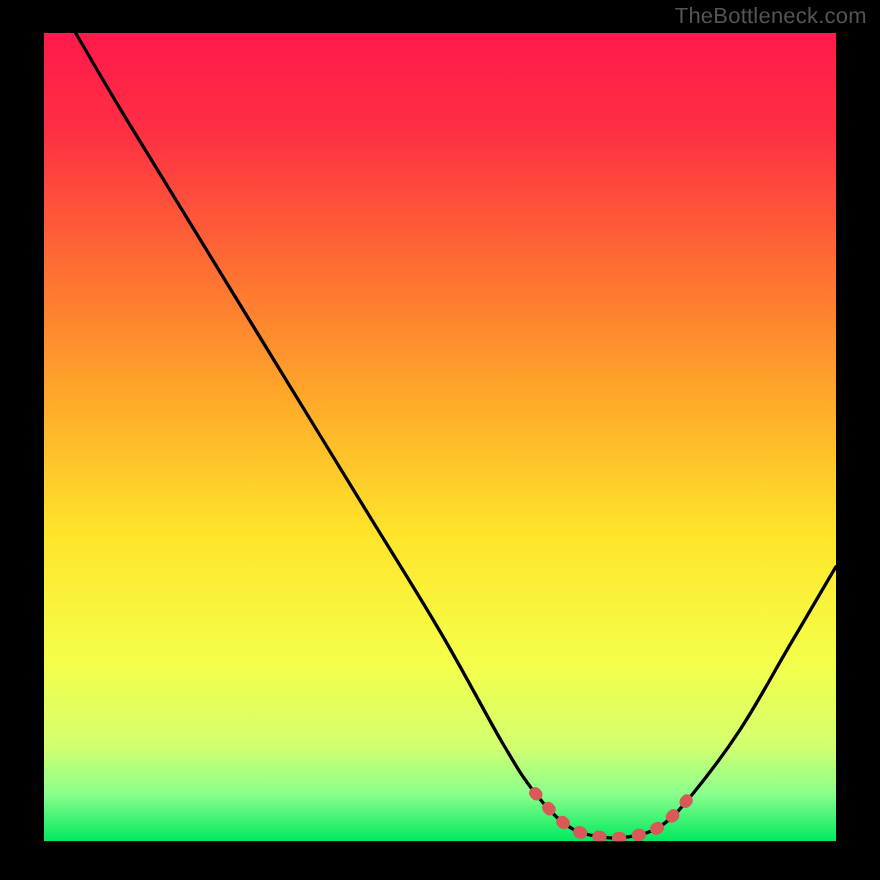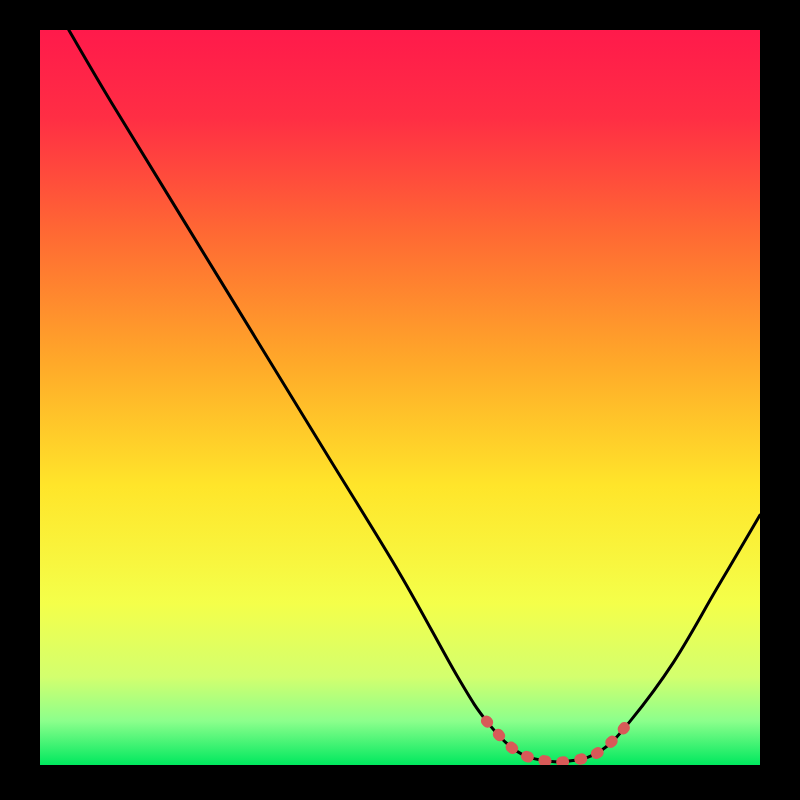--- a/index.html
+++ b/index.html
@@ -37,20 +37,21 @@
   }
   .plot-area svg {
     display: block;
   }
 </style>
 </head>
 <body>
 
 <div class="frame">
 
+  <div class="watermark">TheBottleneck.com</div>
 
   <div class="plot-area">
     <svg id="plot-svg" xmlns="http://www.w3.org/2000/svg" width="720" height="735" viewBox="0 0 720 735">
         <defs>
           <linearGradient id="bg-grad" x1="0" y1="0" x2="0" y2="1">
             <stop offset="0%" stop-color="#ff1a4b"></stop>
             <stop offset="12%" stop-color="#ff2e44"></stop>
             <stop offset="28.000000000000004%" stop-color="#ff6a33"></stop>
             <stop offset="45%" stop-color="#ffa829"></stop>
             <stop offset="62%" stop-color="#ffe52a"></stop>

